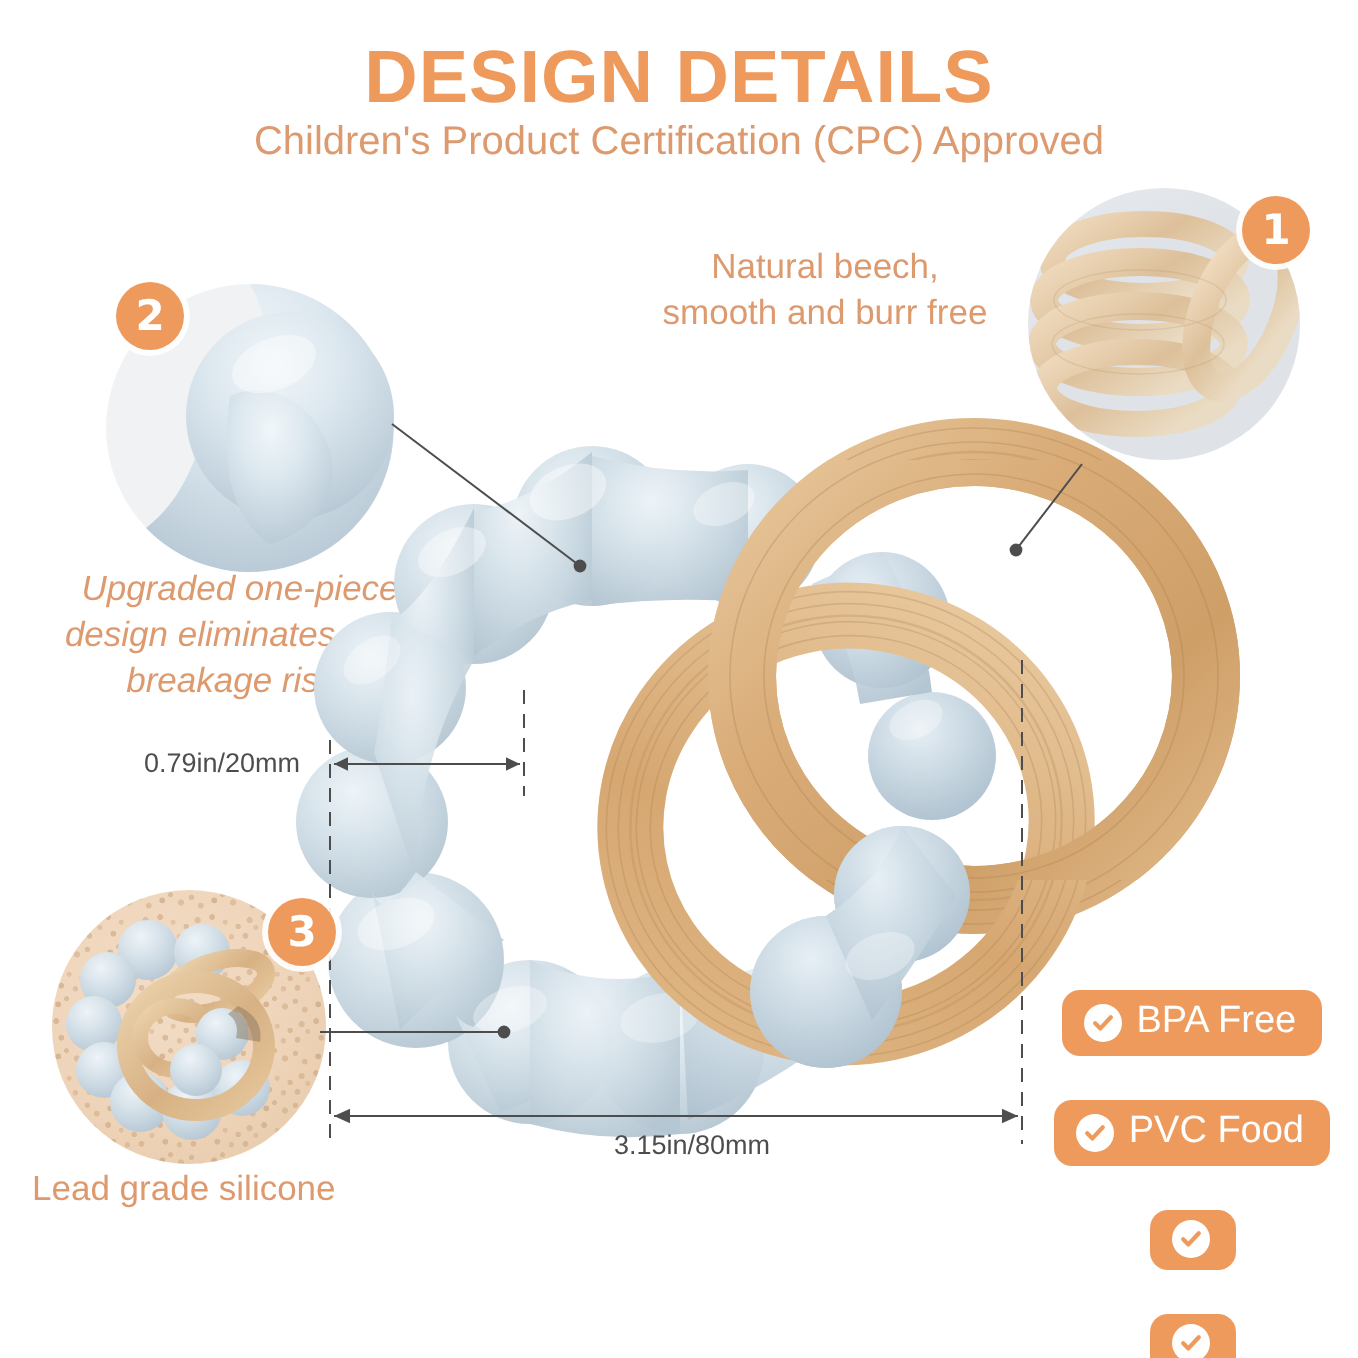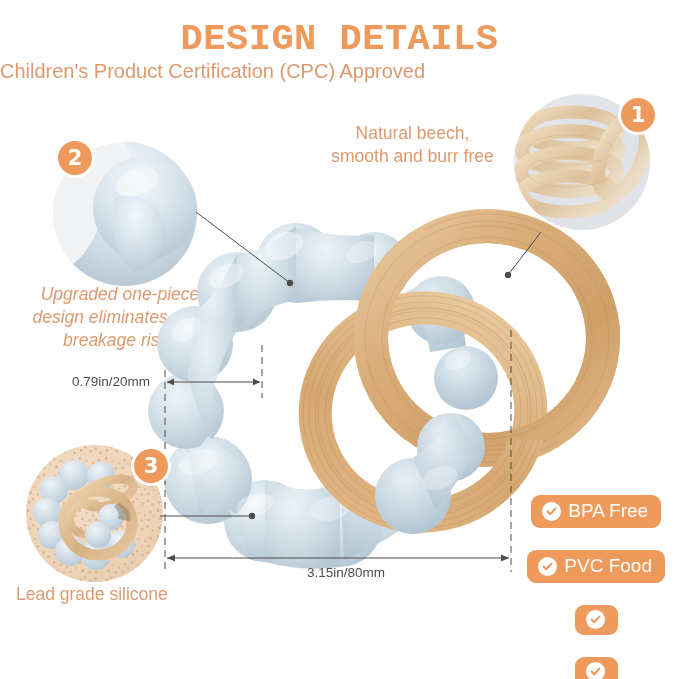--- a/index.html
+++ b/index.html
@@ -19,26 +19,27 @@
   
   .title {
     position: absolute;
     left: 0; right: 0;
     top: 18px;
     text-align: center;
     font-size: 37px;
     font-weight: bold;
     letter-spacing: 0.5px;
     color: #ee9a5c;
-    font-family: Liberation Mono, monospace;
+    font-family: Liberation Sans, sans-serif;
   }
   .subtitle {
     position: absolute;
     left: 0; right: 0;
     top: 60px;
+    text-align: center;
     font-size: 20px;
     color: #dd9a6e;
     font-family: "Liberation Sans", sans-serif;
   }
 
   
   .callout-text {
     position: absolute;
     color: #dd9a6e;
     font-size: 17.5px;

